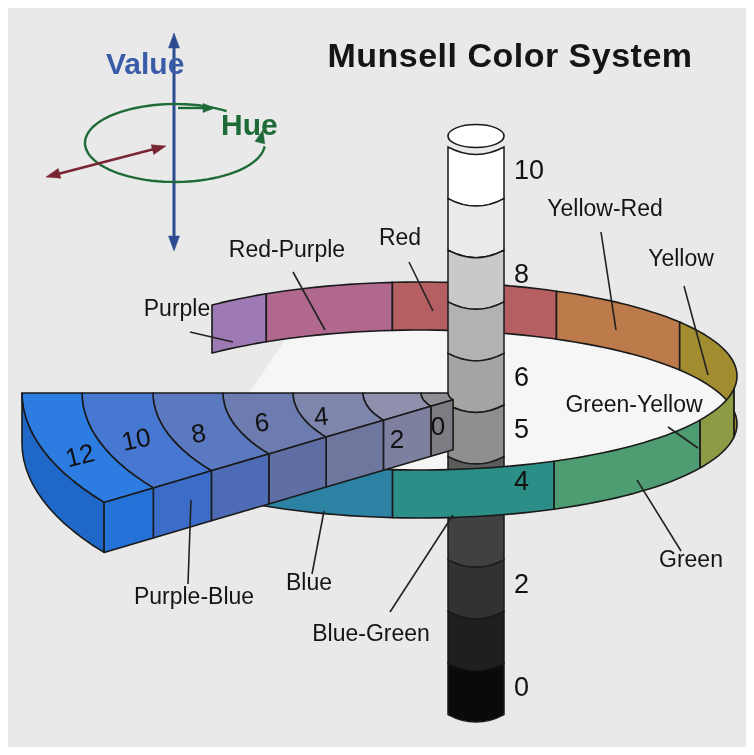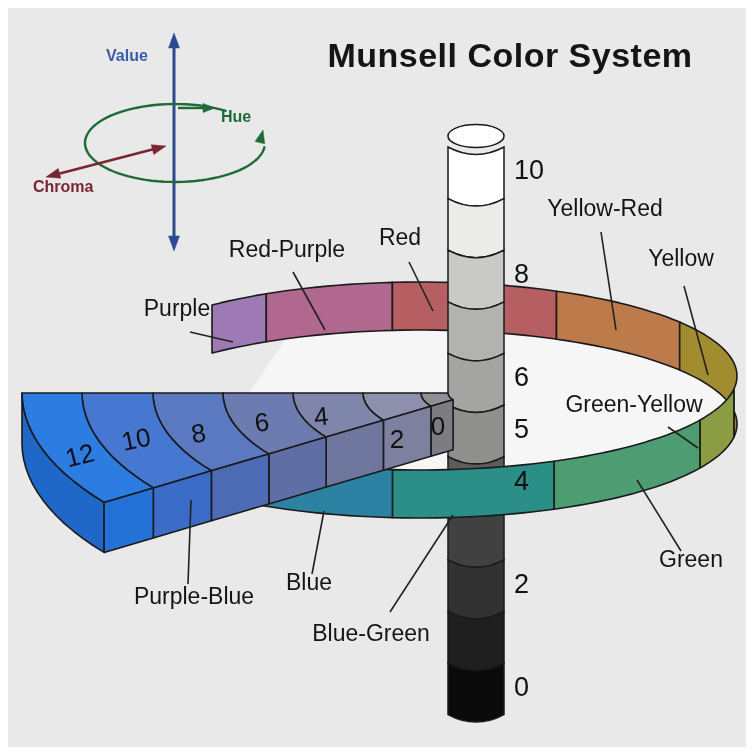--- a/index.html
+++ b/index.html
@@ -1,21 +1,21 @@
 <!DOCTYPE html>
 <html><head>
 <meta charset="utf-8">
 <style>
   html,body{margin:0;padding:0;background:#fff;}
   #stage{position:relative;width:754px;height:755px;font-family:"Liberation Sans",sans-serif;}
   svg{position:absolute;left:0;top:0;}
   svg text{font-family:"Liberation Sans",sans-serif;}
   .title{position:absolute;left:260px;top:36px;width:500px;text-align:center;
          font-size:34px;font-weight:bold;color:#151515;letter-spacing:0.5px;}
-  .axlabel{position:absolute;font-size:16px;font-weight:bold;}
+  .axlabel{position:absolute;font-size:30px;font-weight:bold;}
 </style>
 </head>
 <body>
 
 <div id="stage">
   <svg id="d" width="754" height="755" viewBox="0 0 754 755">
       <rect x="0" y="0" width="754" height="755" fill="#ffffff"></rect>
       <rect x="8" y="8" width="738" height="739" fill="#e9e9e9"></rect>
       <line x1="174" y1="42" x2="174" y2="242" stroke="#2b4a8f" stroke-width="3"></line>
       <path d="M174.0 33.0L179.5 48.0L168.5 48.0Z" fill="#2b4a8f" stroke="#2b4a8f" stroke-width="0.5" stroke-linejoin="round"></path>
@@ -95,14 +95,13 @@
       <line x1="390" y1="612" x2="453" y2="515" stroke="#222" stroke-width="1.6"></line>
       <text x="371" y="641" font-size="23" fill="#151515" text-anchor="middle">Blue-Green</text>
       <line x1="312" y1="574" x2="324" y2="511" stroke="#222" stroke-width="1.6"></line>
       <text x="309" y="590" font-size="23" fill="#151515" text-anchor="middle">Blue</text>
       <line x1="188" y1="584" x2="191" y2="500" stroke="#222" stroke-width="1.6"></line>
       <text x="194" y="604" font-size="23" fill="#151515" text-anchor="middle">Purple-Blue</text>
     </svg>
   <div class="title">Munsell Color System</div>
   <div class="axlabel" style="left: 106px; top: 47px; color: rgb(58, 92, 168);">Value</div>
   <div class="axlabel" style="left: 221px; top: 108px; color: rgb(30, 107, 56);">Hue</div>
-  <div class="axlabel" style="left: 33px; top: 178px; color: rgb(122, 37, 51);">Chroma</div>
 </div>
 
 </body></html>

